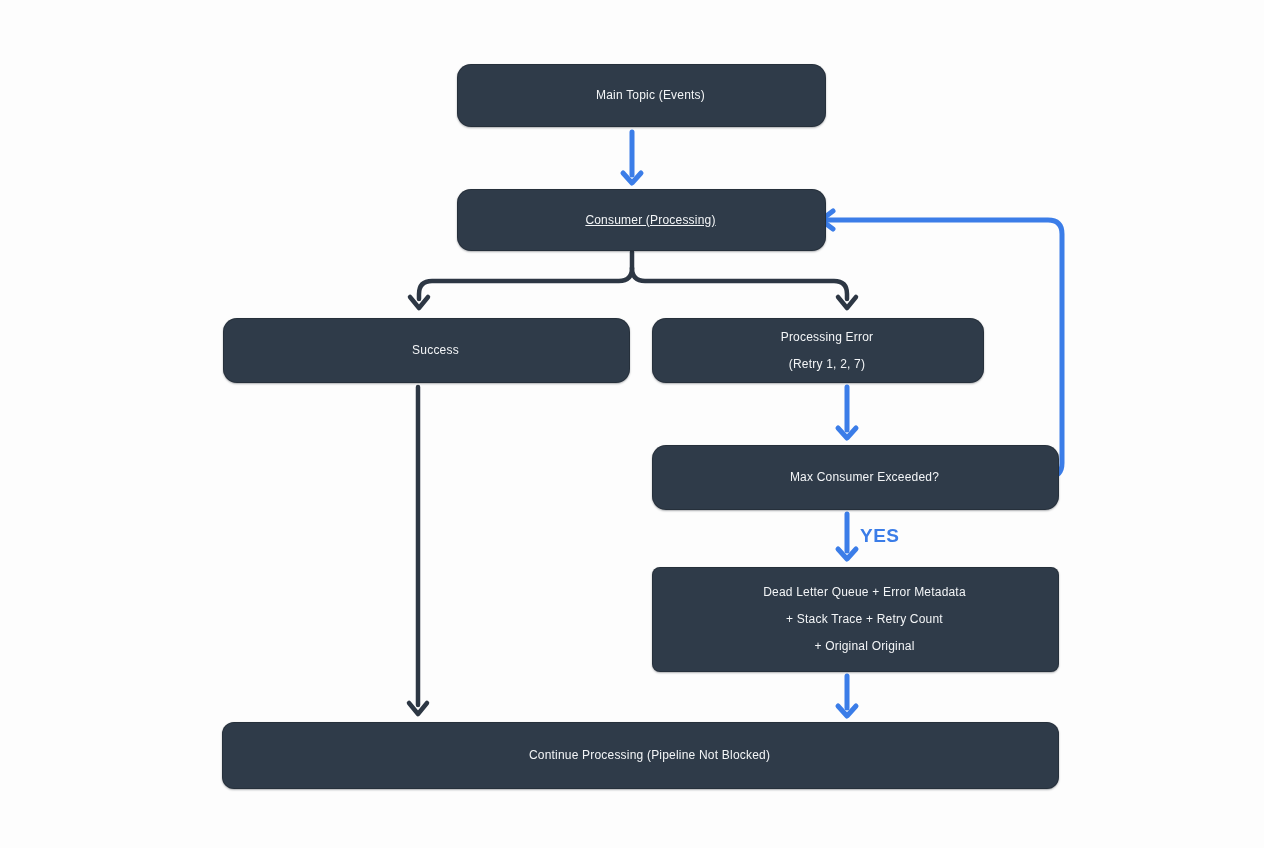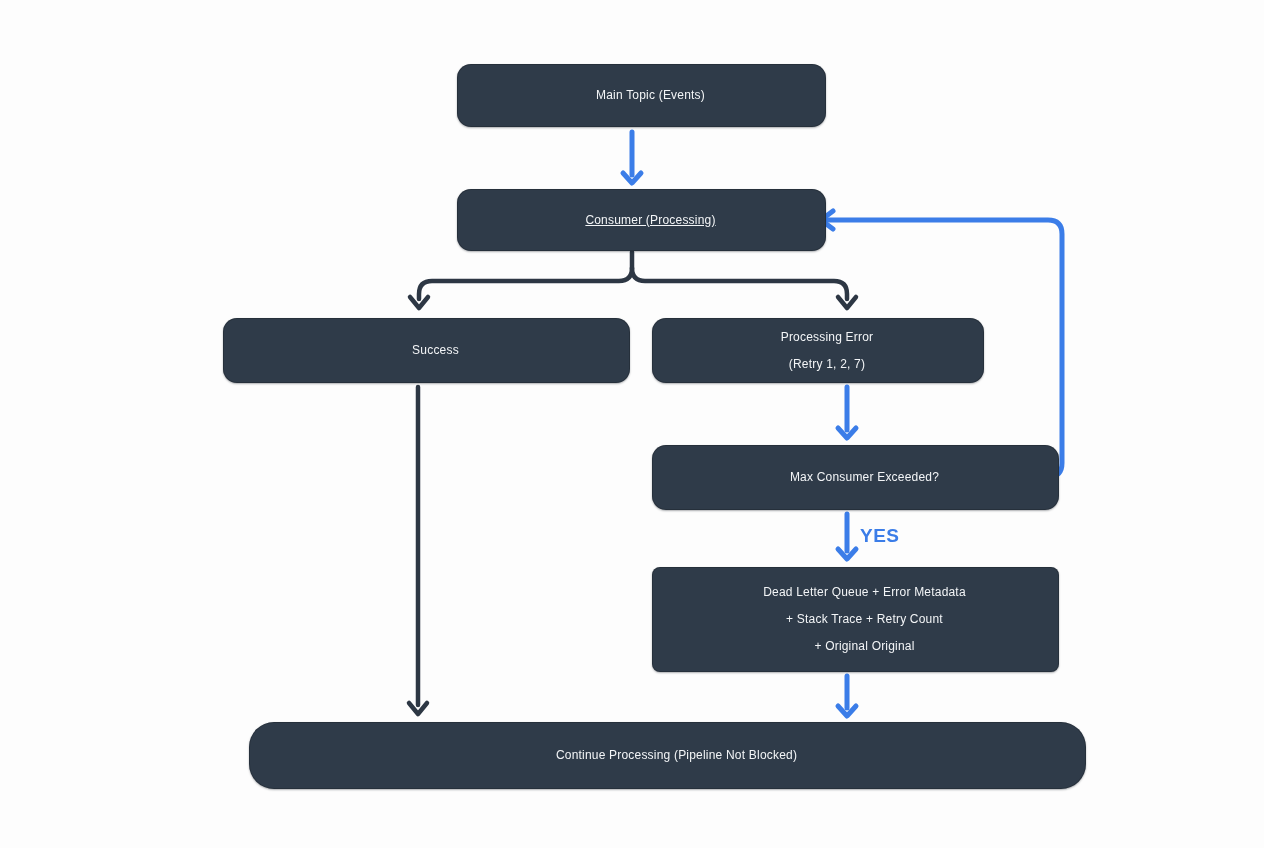--- a/index.html
+++ b/index.html
@@ -35,21 +35,21 @@
     position:absolute;color:var(--arrow-blue);
     font-size:19px;font-weight:600;letter-spacing:.5px;
   }
   
   #n-main-topic      {left:457px;top:64px; width:351px;height:63px;}
   #n-consumer        {left:457px;top:189px;width:351px;height:62px;text-decoration:underline;}
   #n-success         {left:223px;top:318px;width:389px;height:65px;justify-content:center;}
   #n-processing-error{left:652px;top:318px;width:314px;height:65px;}
   #n-max-retries     {left:652px;top:445px;width:389px;height:65px;}
   #n-dead-letter     {left:652px;top:567px;width:389px;height:105px;border-radius:8px;}
-  #n-continue        {left:222px;top:722px;width:819px;height:67px;border-radius:25px;margin-left:27px;}
+  #n-continue        {left:222px;top:722px;width:819px;height:67px;border-radius:12px;}
   #lbl-yes           {left:860px;top:525px;}
 </style>
 </head>
 <body>
 
 <div class="canvas">
 
   <svg id="edges" width="1264" height="848" viewBox="0 0 1264 848">
 
     <g>

